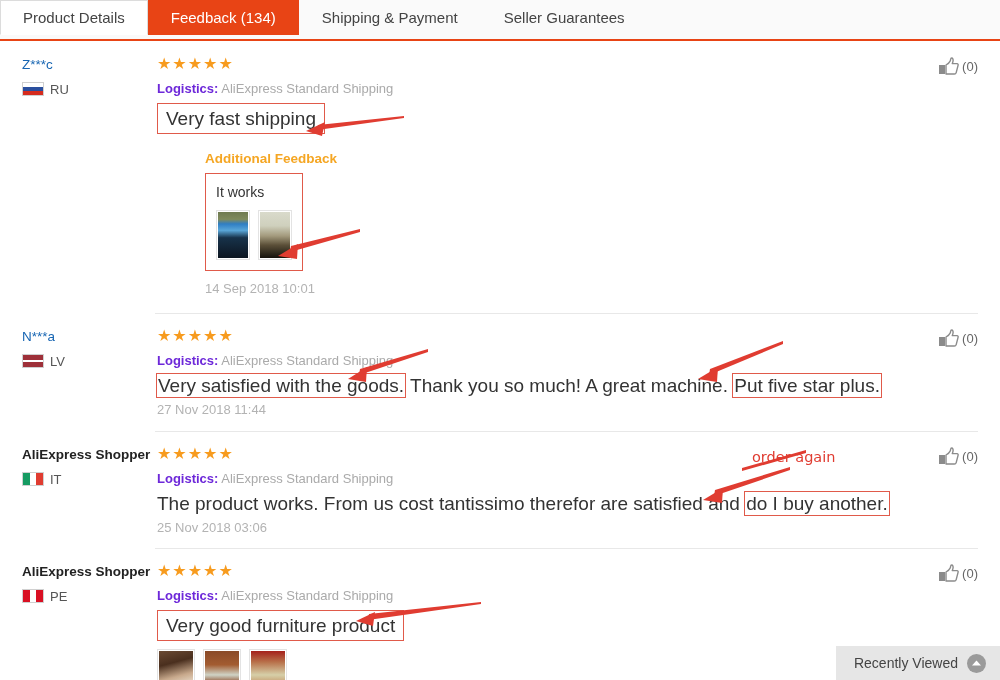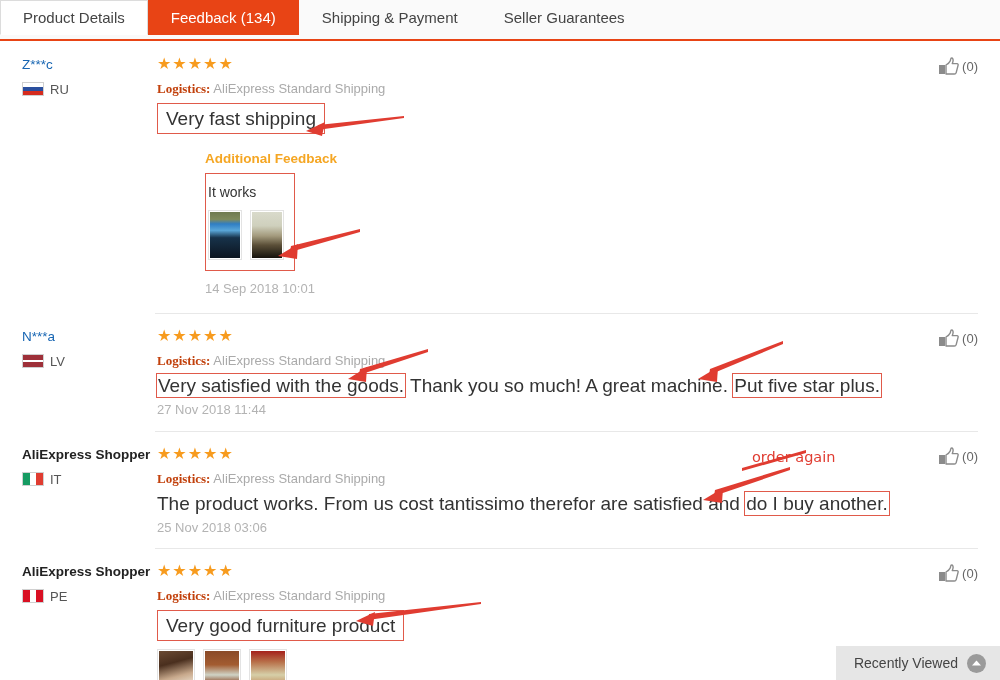--- a/index.html
+++ b/index.html
@@ -124,21 +124,21 @@
     line-height: 18px;
     height: 18px;
     margin-bottom: 6px;
   }
   .logi {
     font-size: 13px;
     color: #aaaaaa;
     line-height: 20px;
     margin-bottom: 4px;
   }
-  .logi b { color: #c2410c; font-weight: bold; font-family: Liberation Serif, serif; }
+  .logi b { color: #6d28d9; font-weight: bold; }
   .ctext {
     font-size: 19px;
     color: #333333;
     line-height: 21px;
     margin-bottom: 4px;
   }
   .date {
     font-size: 13px;
     color: #b3b3b3;
     line-height: 20px;
@@ -160,21 +160,21 @@
   .addfb-title {
     color: #f5a623;
     font-size: 13.5px;
     font-weight: bold;
     line-height: 18px;
     margin-bottom: 5px;
   }
   .addfb-box {
     display: inline-block;
     border: 1px solid #e05a4a;
-    padding: 8px 10px 10px 2px;
+    padding: 8px 10px 10px 10px;
     box-sizing: border-box;
   }
   .addfb-text {
     font-size: 14px;
     color: #333333;
     line-height: 20px;
     margin-bottom: 8px;
   }
 
   .thumbs { display: flex; gap: 8px; }

